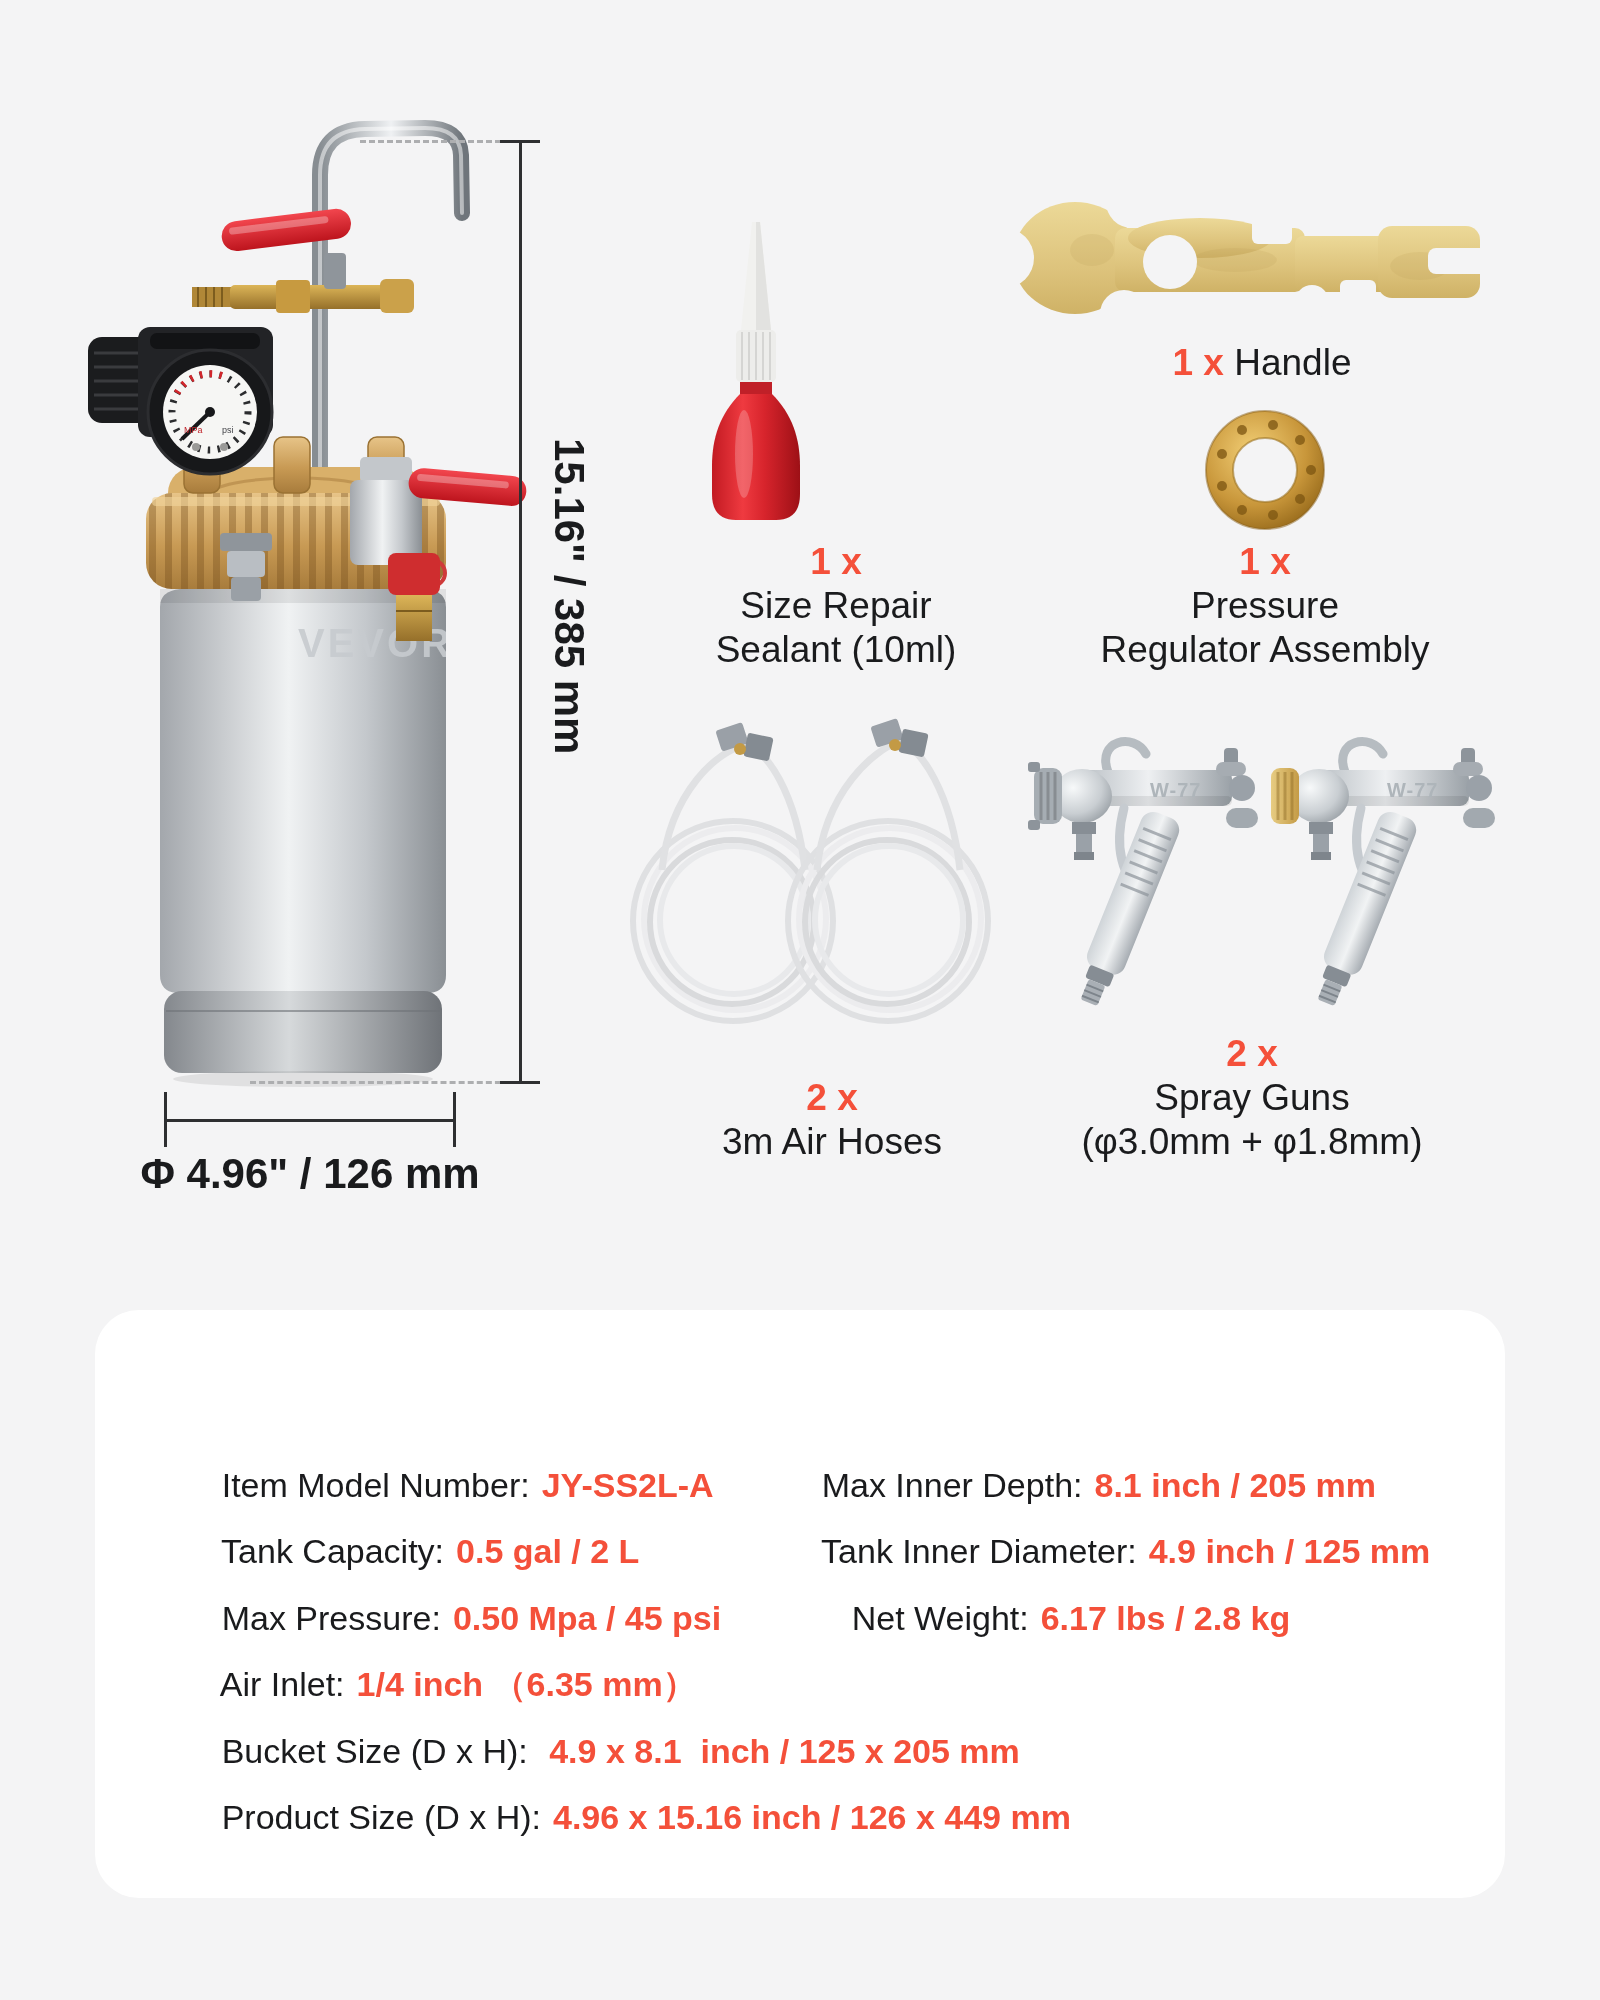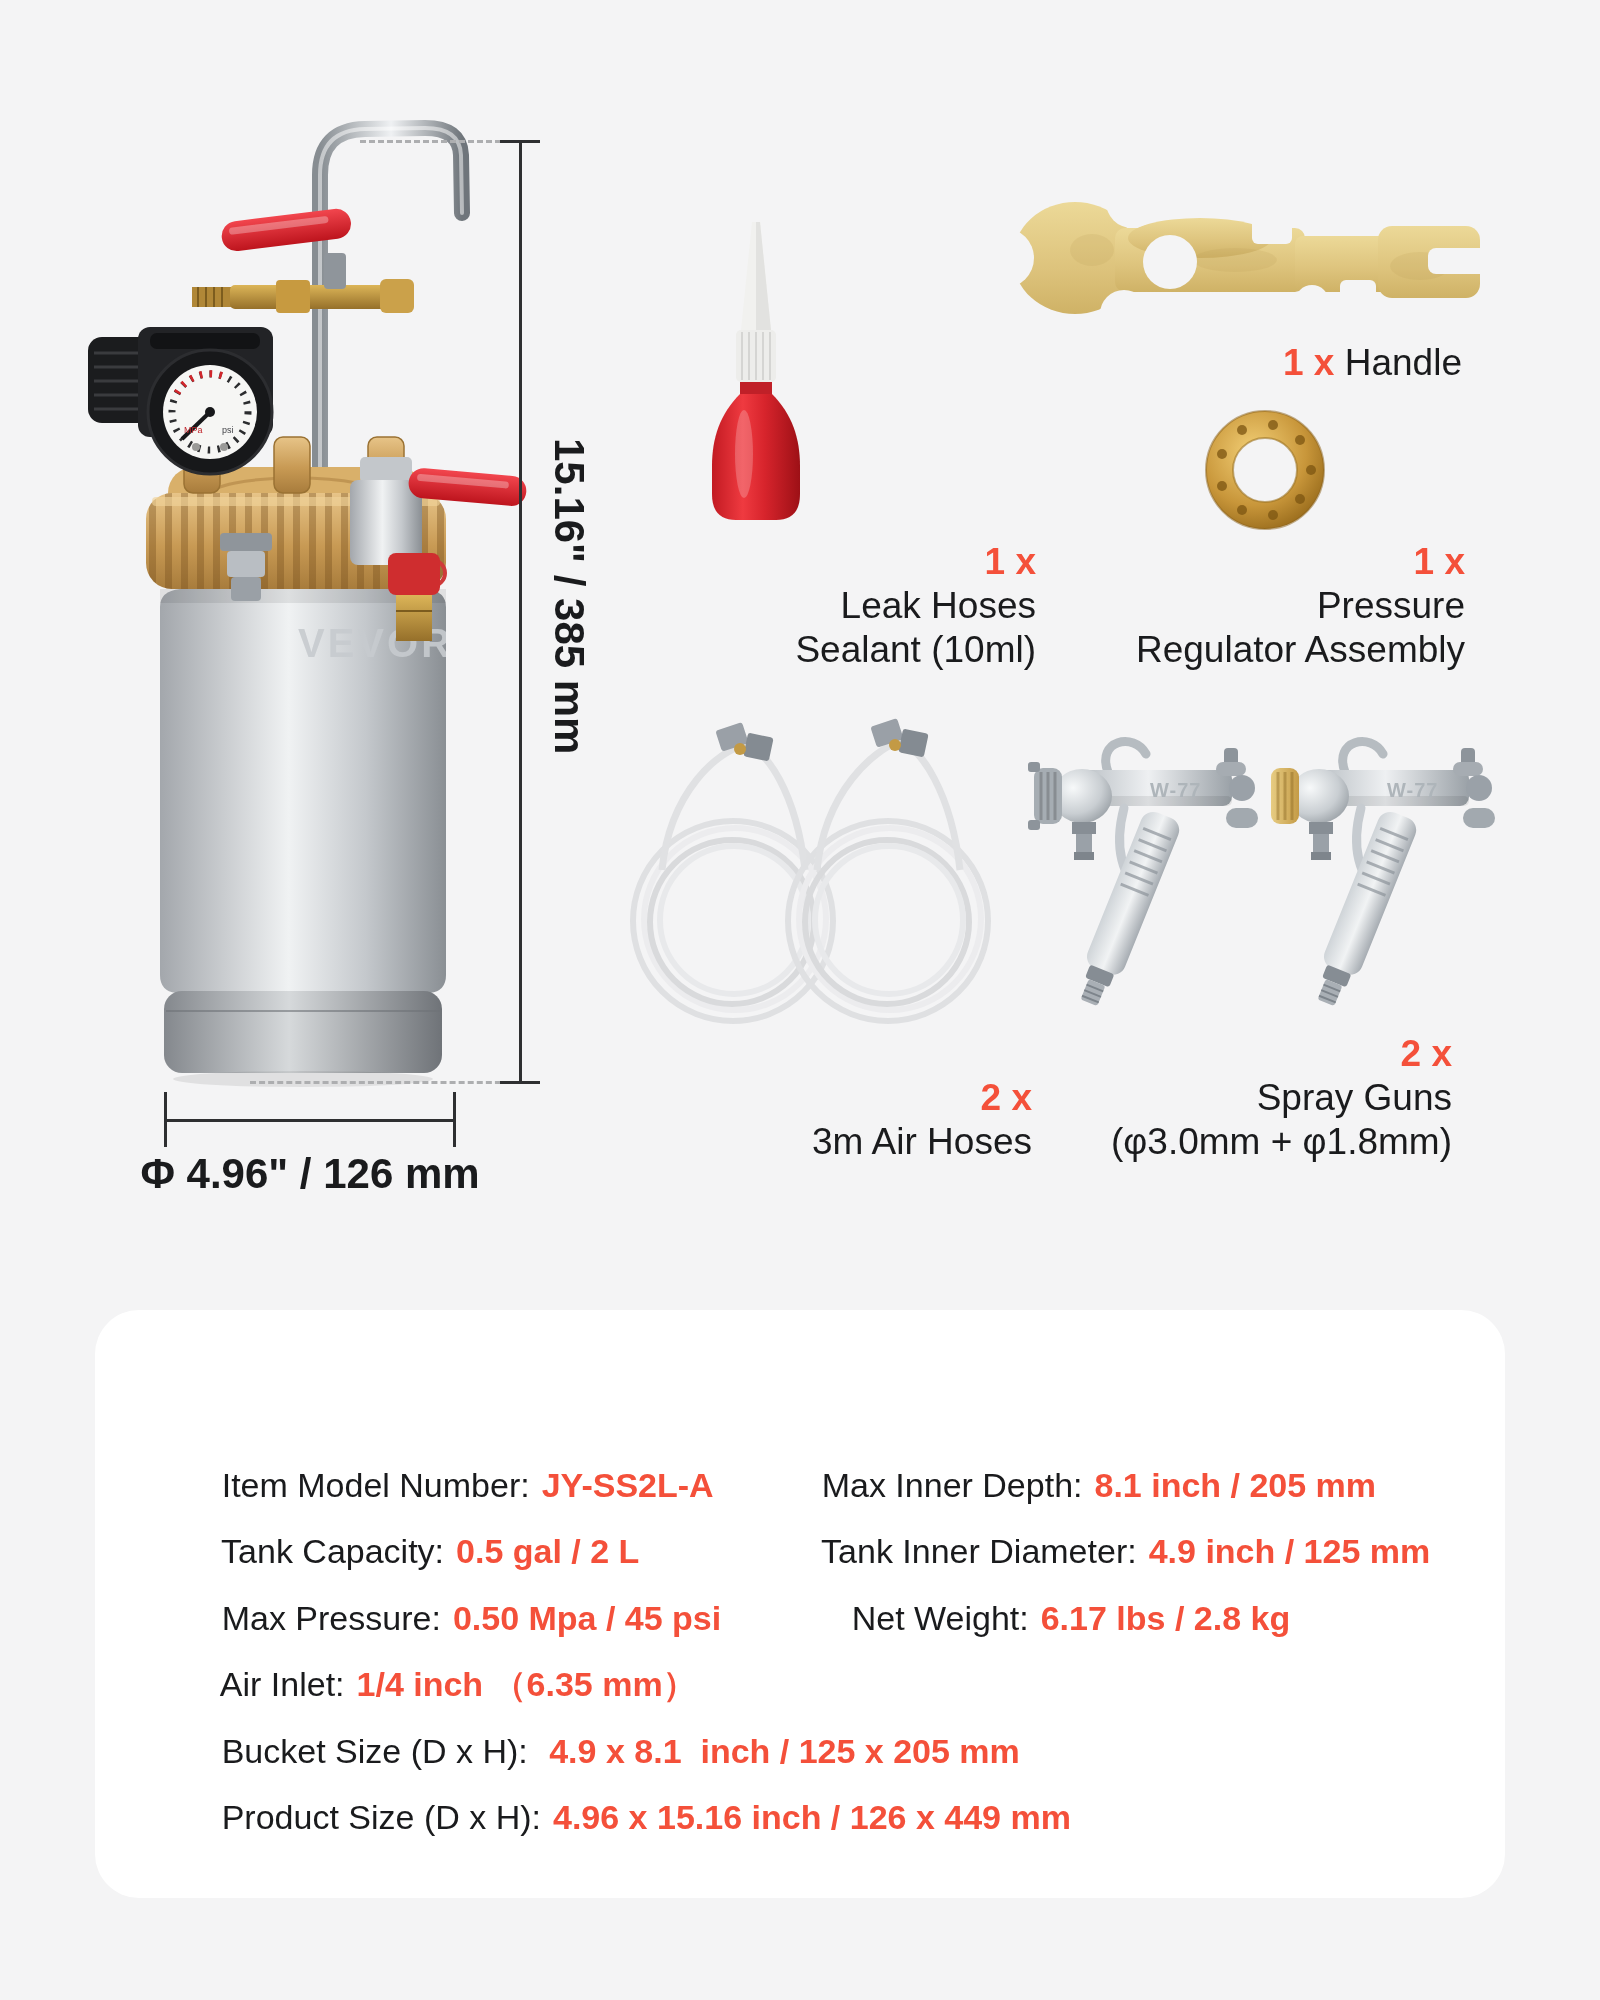--- a/index.html
+++ b/index.html
@@ -9,21 +9,21 @@
   .canvas{position:relative;width:1600px;height:2000px;background:var(--bg);overflow:hidden;
           font-family:"Liberation Sans","DejaVu Sans",sans-serif;color:var(--ink);}
   .abs{position:absolute;}
   
   .dim-solid-v{border-left:3px solid var(--dim);width:0;}
   .dim-solid-h{border-top:3px solid var(--dim);height:0;}
   .dim-dash{border-top:3px dashed #adaeb0;height:0;}
   .dim-label{font-size:42px;font-weight:600;color:var(--ink);letter-spacing:0;}
   .dim-label-v{writing-mode:vertical-rl;white-space:nowrap;}
   
-  .item-label{text-align:right;font-size:37px;line-height:44px;font-weight:500;color:var(--ink);}
+  .item-label{text-align:center;font-size:37px;line-height:44px;font-weight:500;color:var(--ink);}
   .qty{color:var(--accent);font-weight:700;}
   
   .spec-panel{left:95px;top:1310px;width:1410px;height:588px;background:#fff;border-radius:44px;}
   .spec-row{position:absolute;font-size:34px;line-height:48px;white-space:pre;font-weight:500;color:var(--ink);}
   .spec-value{color:var(--accent);font-weight:700;margin-left:12px;margin-top:16px;}
 </style>
 </head>
 <body>
 
 <div class="canvas">
@@ -195,21 +195,21 @@
         <line x1="56" y1="114" x2="56" y2="162"></line>
         <line x1="63" y1="114" x2="63" y2="162"></line>
         <line x1="70" y1="114" x2="70" y2="162"></line>
       </g>
     <rect x="40" y="164" width="32" height="14" fill="#c02028"></rect>
     <path d="M40 176 C20 196 12 220 12 248 L12 276 Q12 302 36 302 L76 302 Q100 302 100 276 L100 248 C100 220 92 196 72 176 Z" fill="url(#redBody)"></path>
     <ellipse cx="44" cy="236" rx="9" ry="44" fill="#ffffff" opacity=".22"></ellipse>
   </svg>
   <div class="abs item-label" style="left:636px;top:540px;width:400px;">
     <div class="qty">1 x</div>
-    <div>Leak Hoses</div>
+    <div>Size Repair</div>
     <div>Sealant (10ml)</div>
   </div>
 
   <svg class="abs" style="left:1000px;top:178px;" width="500" height="152" viewBox="0 0 500 152">
     <defs>
       <linearGradient id="gold2" x1="0" y1="0" x2="0" y2="1">
         <stop offset="0" stop-color="#ecd998"></stop>
           <stop offset=".6" stop-color="#ddc37c"></stop>
           <stop offset="1" stop-color="#cfb266"></stop>
       </linearGradient>

